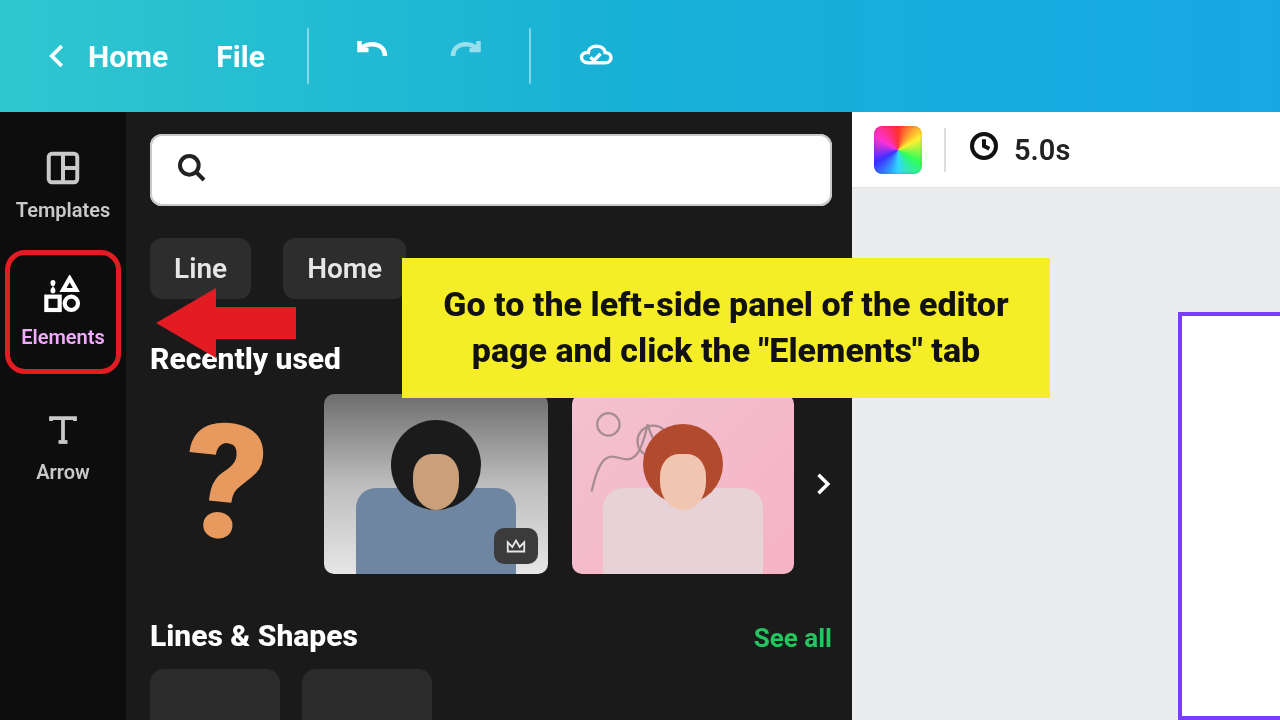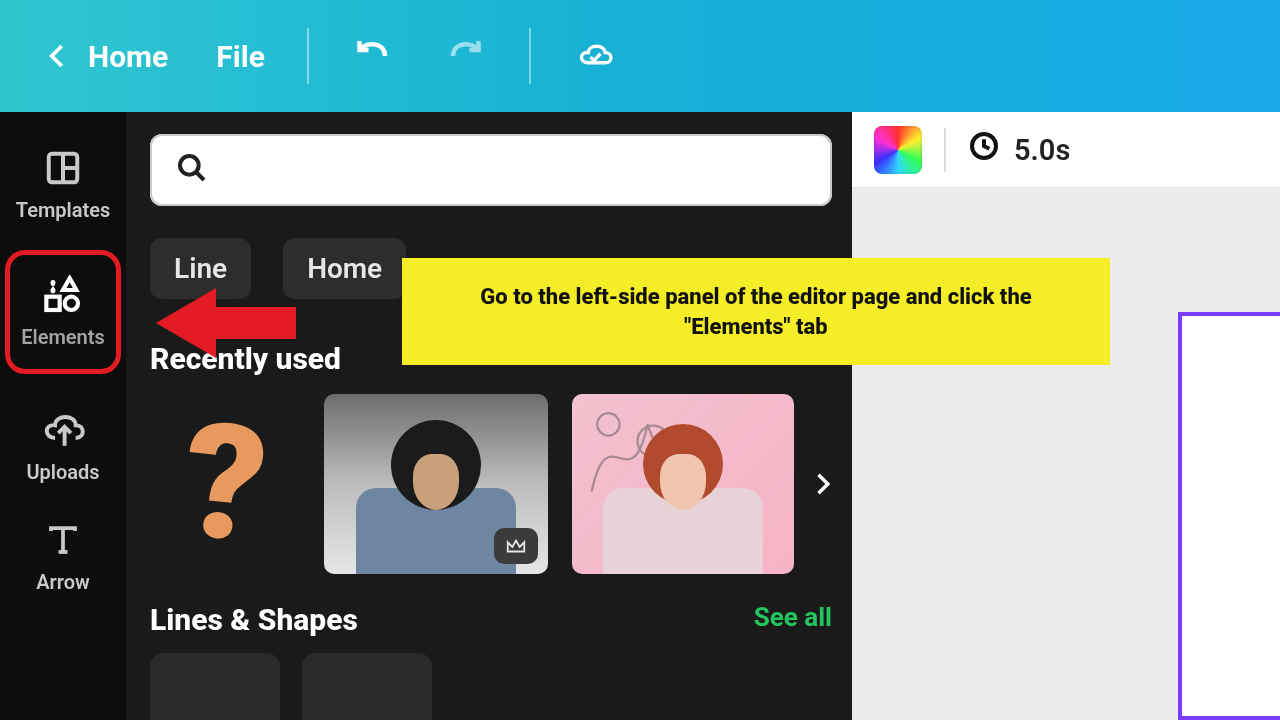--- a/index.html
+++ b/index.html
@@ -33,21 +33,21 @@
     padding-top: 18px; gap: 0;
   }
   .side-item {
     width: 100%; height: 110px;
     display: flex; flex-direction: column; align-items: center; justify-content: center;
     gap: 10px; font-size: 20px; font-weight: 600;
   }
   .side-item.highlight {
     border: 5px solid #e31b23; border-radius: 20px;
     width: 116px; height: 124px; margin: 10px 0 18px 0;
-    color: #a3a3a3;
+    color: #f0abfc;
   }
   .side-item svg { stroke: #c9c9c9; fill: none; stroke-width: 2.5; }
   .side-item.highlight svg { stroke: #fff; }
   .side-icon { width: 48px; height: 40px; display:flex; align-items:center; justify-content:center; }
 
   
   .panel {
     width: 726px; background: #1a1a1a; color: #fff;
     padding: 22px 20px 0 24px; position: relative;
   }
@@ -82,36 +82,36 @@
     position: absolute; right: 10px; bottom: 10px;
     width: 44px; height: 36px; border-radius: 10px;
     background: #3b3b3b; display: flex; align-items: center; justify-content: center;
   }
   .scroll-next {
     position: absolute; right: -12px; top: 50%; transform: translateY(-50%);
     width: 44px; height: 44px; border-radius: 50%;
     display: flex; align-items: center; justify-content: center;
   }
 
-  .sec-row { display:flex; justify-content: space-between; align-items: flex-start; margin-top: 28px; }
+  .sec-row { display:flex; justify-content: space-between; align-items: flex-end; margin-top: 44px; }
   .seeall { color: #22c55e; font-size: 26px; font-weight: 700; }
 
   .shapes-row { display:flex; gap: 22px; margin-top: 16px; }
   .shape { width: 130px; height: 90px; background: #2b2b2b; border-radius: 14px; }
 
   
   .anno-arrow {
     position: absolute; left: 156px; top: 283px; width: 140px; height: 80px; pointer-events: none;
   }
 
   
   .callout {
     position: absolute; left: 402px; top: 258px;
-    width: 708px; background: #f5ee27; color: #111;
-    padding: 24px 30px; font-size: 22px; font-weight: 800; line-height: 1.35;
+    width: 648px; background: #f5ee27; color: #111;
+    padding: 24px 30px; font-size: 34px; font-weight: 800; line-height: 1.35;
     text-align: center;
   }
 
   
   .canvas-area { flex: 1; background: #ebecee; position: relative; }
   .canvas-top {
     height: 76px; background: #fff; border-bottom: 1px solid #e2e3e6;
     display: flex; align-items: center; gap: 22px; padding: 0 22px;
   }
   .color-swatch {
@@ -207,30 +207,20 @@
         <svg viewBox="0 0 24 24" width="46" height="40">
           <path d="M6 3 C8 3 8 6 6 7 C4 6 4 3 6 3 Z M6 7 C4 8 4 11 6 11 C8 11 8 8 6 7 Z" fill="#fff" stroke="none"></path>
           <polygon points="16,2 20,9 12,9"></polygon>
           <rect x="2" y="13" width="8" height="8"></rect>
           <circle cx="17" cy="17" r="4"></circle>
         </svg>
       </span>
       <span>Elements</span>
     </div>
 
-    <div class="side-item">
-      <span class="side-icon">
-        <svg viewBox="0 0 28 24" width="46" height="38">
-            <path d="M9 17 C 2 17, 2 8, 9 9 C 9 2, 22 2, 22 9 C 28 9, 28 17, 22 17"></path>
-            <line x1="15" y1="22" x2="15" y2="11"></line>
-            <polyline points="11 14 15 10 19 14"></polyline>
-          </svg>
-      </span>
-      <span>Uploads</span>
-    </div>
 
     <div class="side-item">
       <span class="side-icon">
         <svg viewBox="0 0 24 24" width="40" height="36">
             <polyline points="4 6 4 4 20 4 20 6"></polyline>
             <line x1="12" y1="4" x2="12" y2="20"></line>
             <line x1="9" y1="20" x2="15" y2="20"></line>
           </svg>
       </span>
       <span>Arrow</span>

